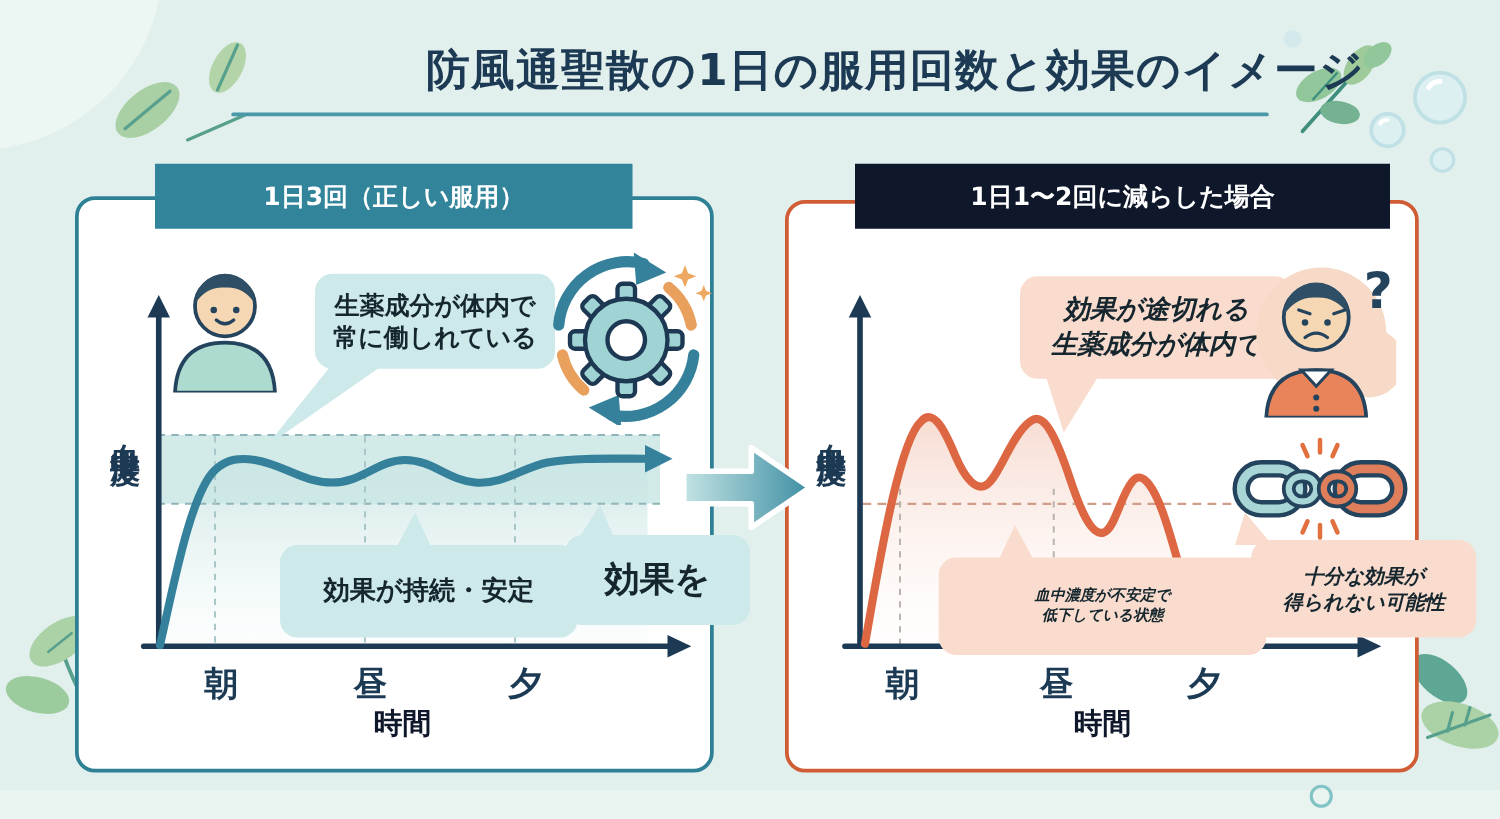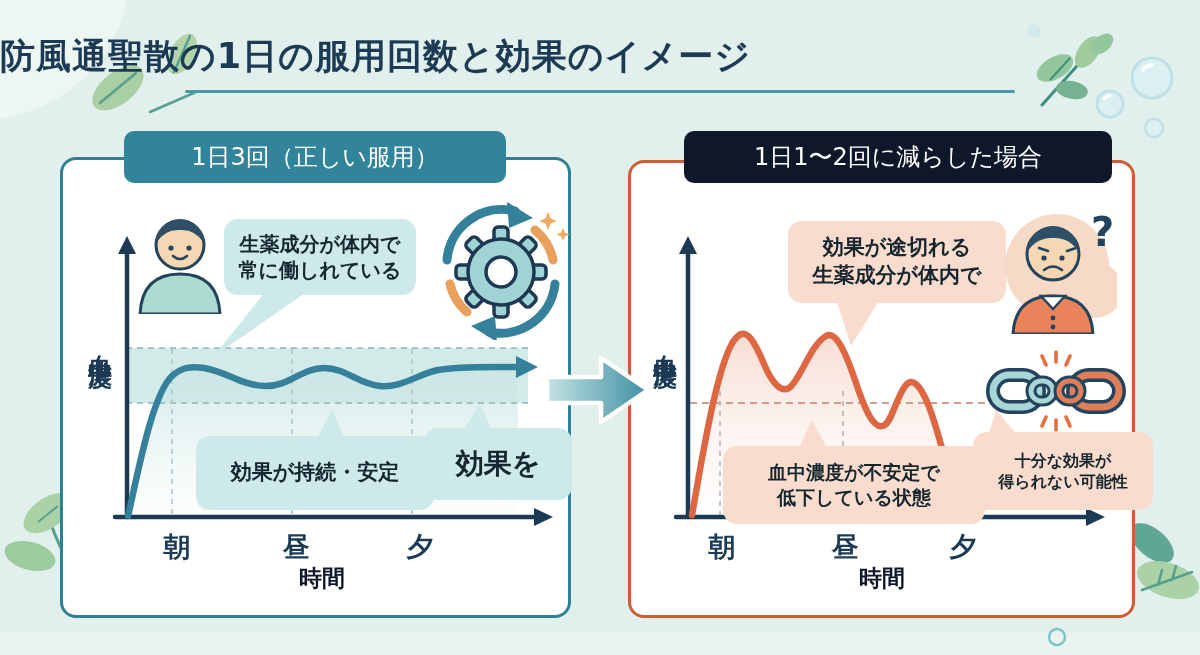--- a/index.html
+++ b/index.html
@@ -1,44 +1,44 @@
 <!DOCTYPE html>
 <html><head>
 <meta charset="utf-8">
 <style>
   html,body{margin:0;padding:0;}
   .stage{position:relative;width:1200px;height:655px;background:#e1efed;overflow:hidden;
          font-family:"DejaVu Sans",sans-serif;color:#1d3852;}
   .abs{position:absolute;}
   svg{display:block;}
   
-  .title{left:0;top:33px;width:1092px;text-align:left;font-size:35px;font-weight:800;
+  .title{left:0;top:33px;width:1092px;text-align:right;font-size:35px;font-weight:800;
          color:#1c3a54;letter-spacing:1px;z-index:8;}
   .title-underline{left:185px;top:90px;width:830px;height:3px;background:#4b98a8;border-radius:2px;z-index:8;}
   
   .panel{background:#ffffff;border-radius:16px;z-index:1;}
   .panel-left{left:60px;top:157px;width:505px;height:455px;border:3px solid #2e8195;}
   .panel-right{left:628px;top:160px;width:501px;height:452px;border:3px solid #d05c36;}
-  .panel-header{color:#fff;font-weight:400;font-size:24px;display:flex;align-items:center;
-                justify-content:center;border-radius:10px;z-index:7;}
+  .panel-header{color:#fff;font-weight:700;font-size:20px;display:flex;align-items:center;
+                justify-content:center;border-radius:0;z-index:7;}
   .header-left{left:124px;top:131px;width:382px;height:52px;background:#318499;}
   .header-right{left:684px;top:131px;width:428px;height:52px;background:#0f172a;}
   
   .chart{z-index:2;}
   .tails{left:0;top:0;z-index:3;pointer-events:none;}
   
   .bubble{z-index:4;font-weight:800;color:#15262e;text-align:center;border-radius:14px;
-          display:flex;flex-direction:column;justify-content:center;line-height:1.32;font-size:21px;}
+          display:flex;flex-direction:column;justify-content:center;line-height:1.32;font-size:21px;margin-left:28px;}
   .bubble.teal{background:#cde9ea;}
-  .bubble.orange{background:#f9dccd;}
+  .bubble.orange{background:#f9dccd;font-style:italic;}
   .bub-l-top{left:224px;top:219px;width:192px;height:76px;font-size:20px;}
   .bub-l-status{left:196px;top:436px;width:238px;height:74px;}
   .bub-l-effect{left:424px;top:428px;width:148px;height:72px;font-size:28px;}
   .bub-r-top{left:788px;top:221px;width:218px;height:82px;}
-  .bub-r-status{left:723px;top:446px;width:262px;height:78px;font-size:19px;}
+  .bub-r-status{left:723px;top:446px;width:262px;height:78px;font-size:12px;}
   .bub-r-effect{left:973px;top:432px;width:180px;height:78px;font-size:16px;}
   
   .ylab{writing-mode:vertical-rl;text-orientation:upright;font-size:24px;font-weight:800;
         color:#1c3a54;z-index:4;letter-spacing:3px;}
   .xtick{font-size:27px;font-weight:800;color:#1c3a54;text-align:center;width:44px;z-index:4;}
   .xaxis-lab{font-size:23px;font-weight:800;color:#0f172a;text-align:center;width:90px;z-index:4;}
   .icon{z-index:5;}
   .center-arrow{left:542px;top:348px;z-index:6;}
   .bg{left:0;top:0;z-index:0;}
 </style>

